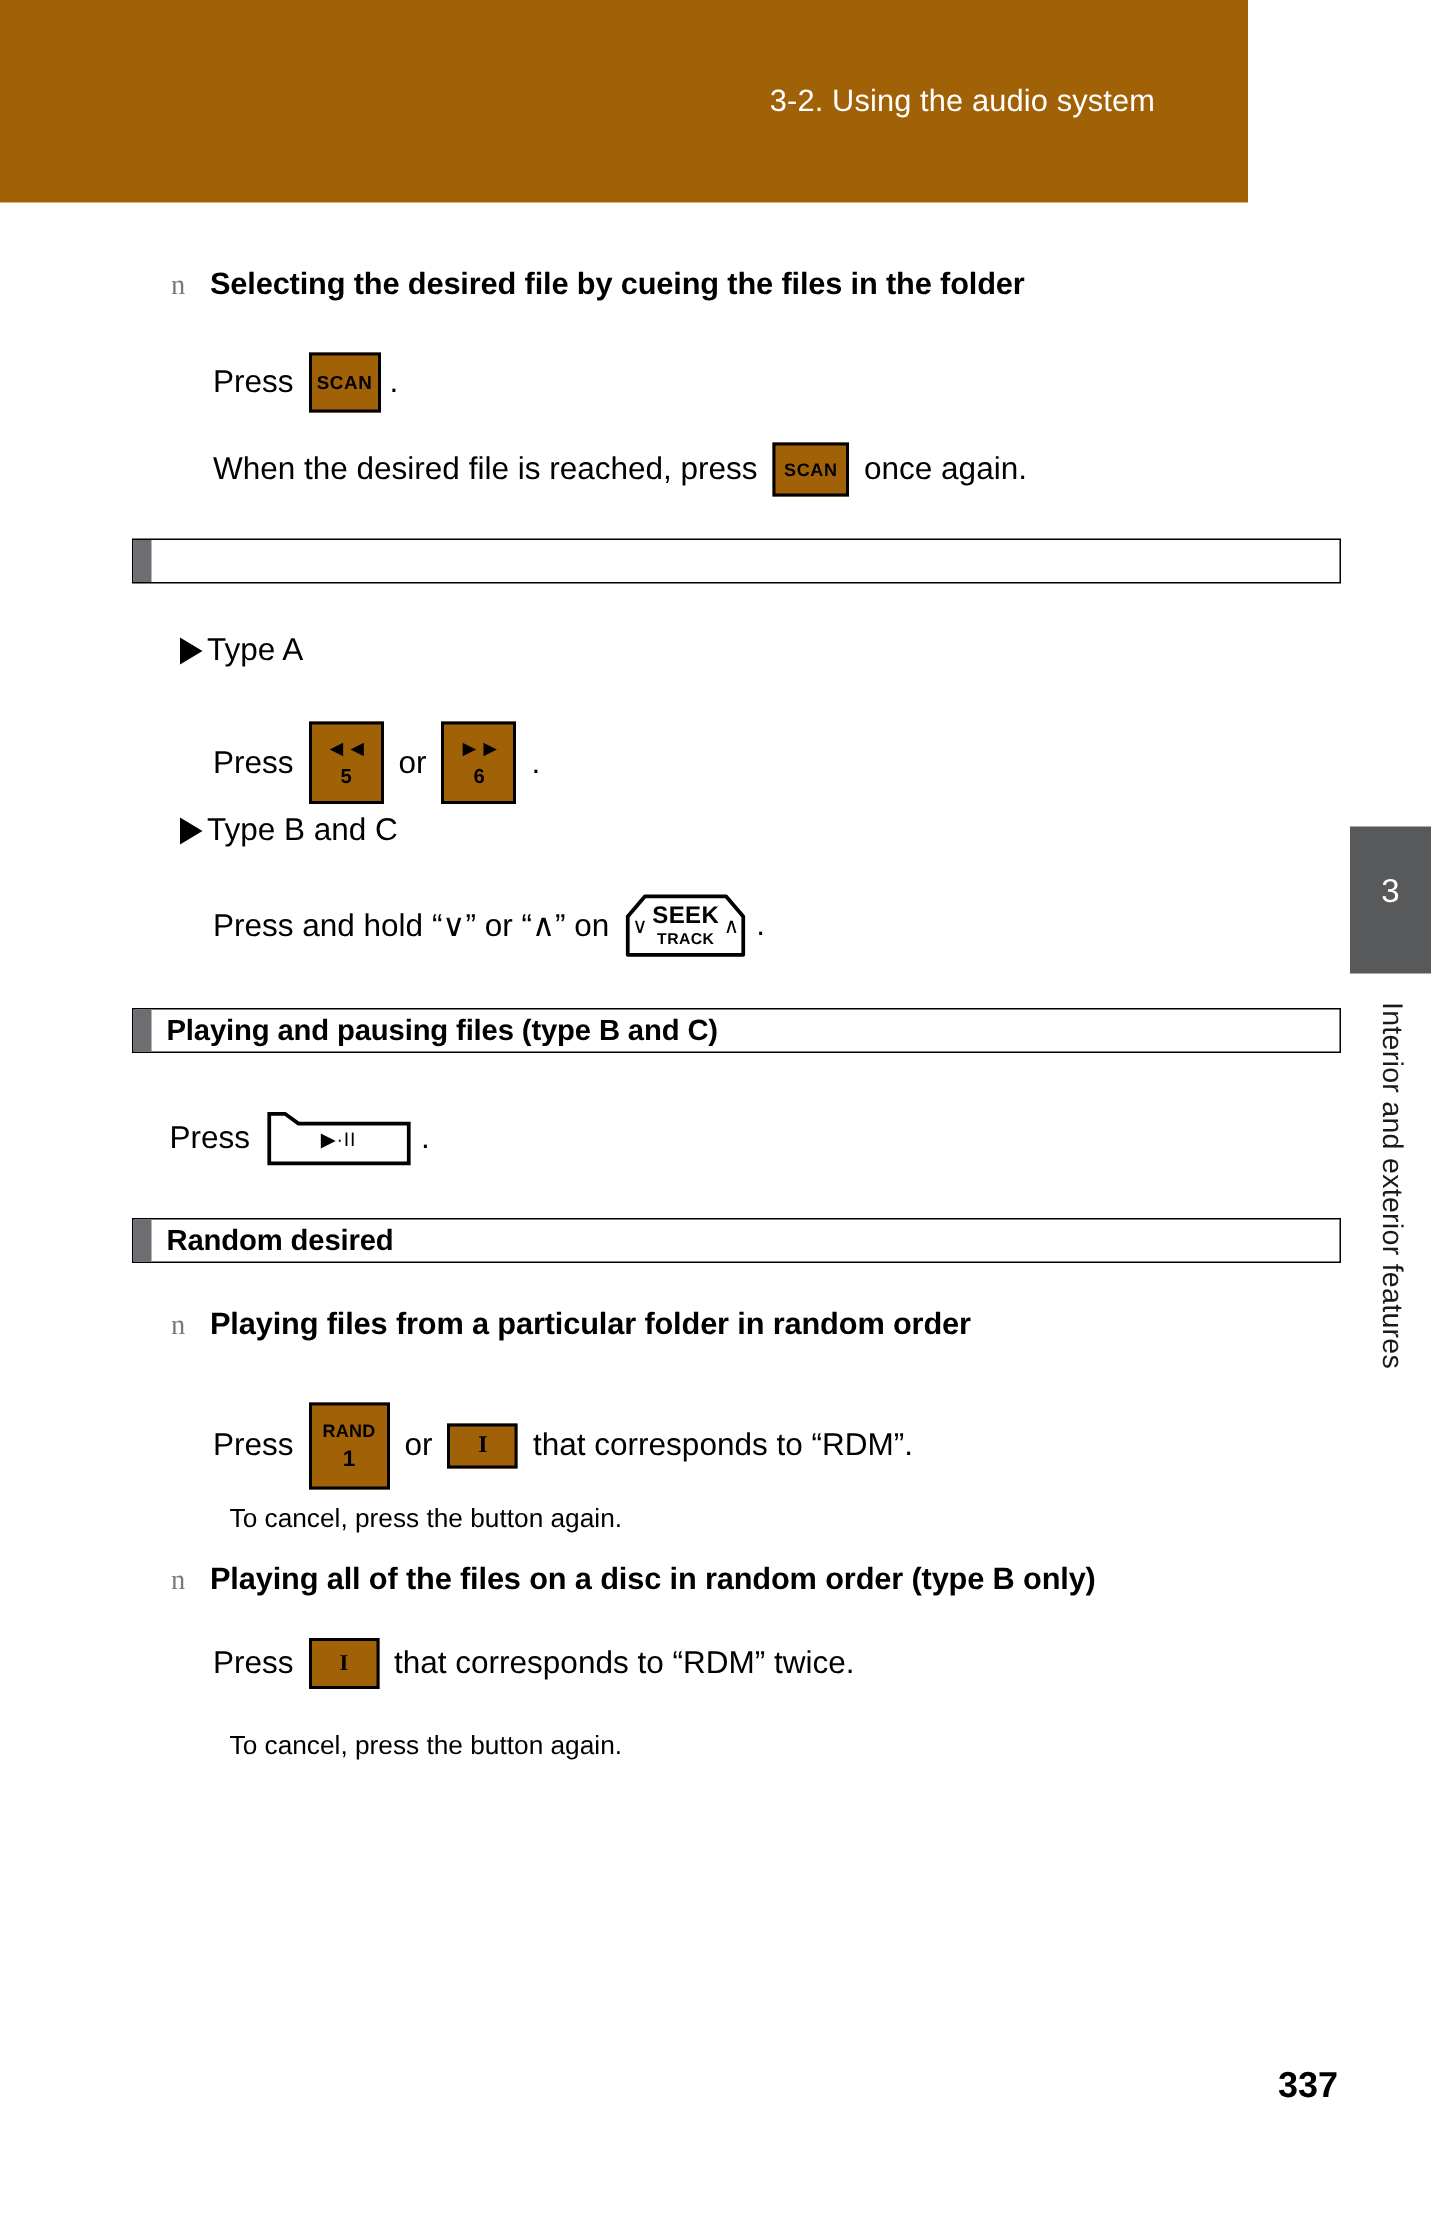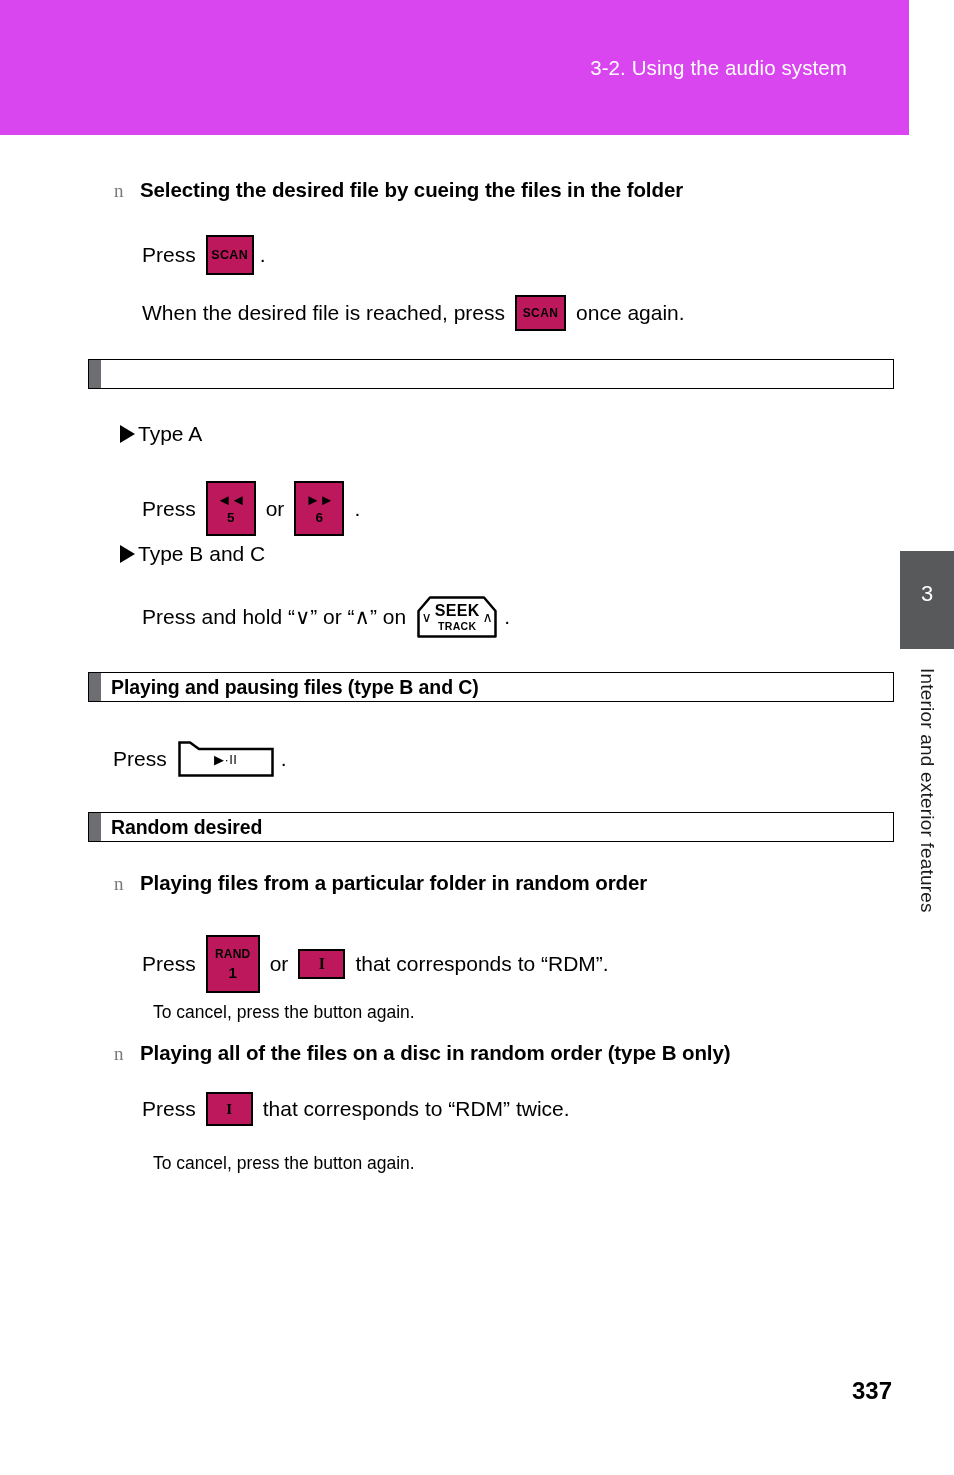--- a/index.html
+++ b/index.html
@@ -13,23 +13,23 @@
     position: relative;
     font-family: "Liberation Sans", sans-serif;
     color: #000000;
     overflow: hidden;
   }
 
   
   .page-header {
     position: absolute;
     left: 0; top: 0;
-    width: 909px;
+    width: 832px;
     height: 135px;
-    background: #d946ef;
+    background: #a16207;
     text-align: right;
   }
   .page-header .header-title {
     position: absolute;
     right: 62px;
     top: 56px;
     color: #ffffff;
     font-size: 20.5px;
     font-weight: normal;
     letter-spacing: 0.1px;
@@ -154,21 +154,21 @@
     padding-left: 10px;
     letter-spacing: -0.1px;
     white-space: nowrap;
   }
 
   
   .key {
     display: inline-flex;
     box-sizing: border-box;
     border: 2.5px solid #000;
-    background: #be185d;
+    background: #a16207;
     align-items: center;
     justify-content: center;
     flex-direction: column;
     font-weight: bold;
     line-height: 1;
     vertical-align: middle;
   }
   .key-scan-a { width: 48px; height: 40px; font-size: 12.5px; letter-spacing: 0.4px; }
   .key-scan-b { width: 51px; height: 36px; font-size: 12px; letter-spacing: 0.4px; }
 

